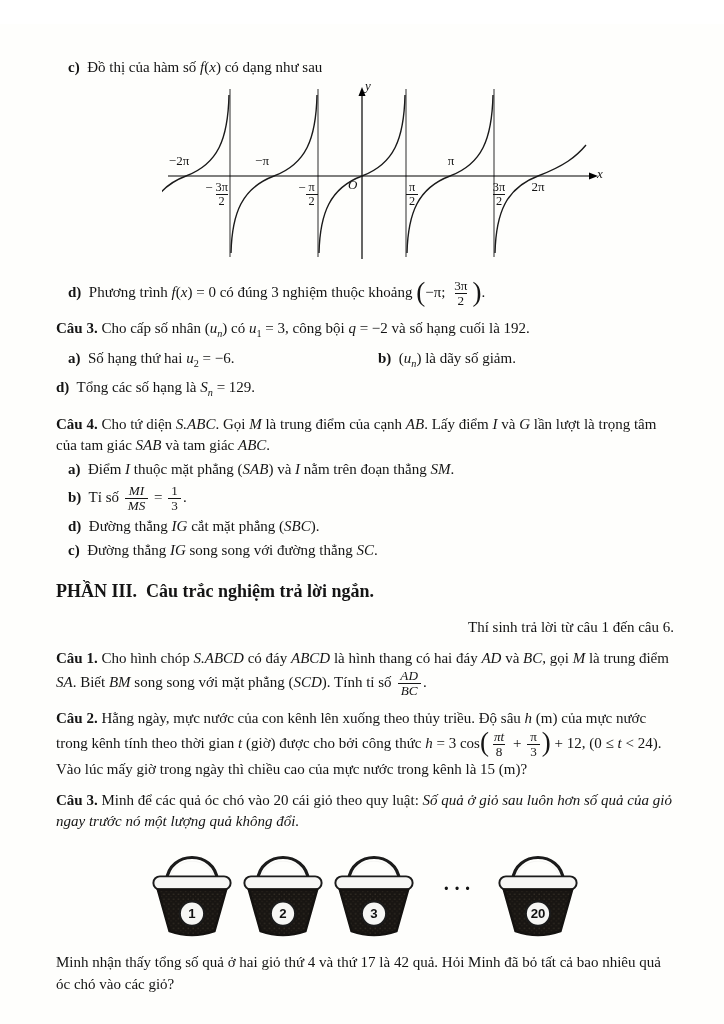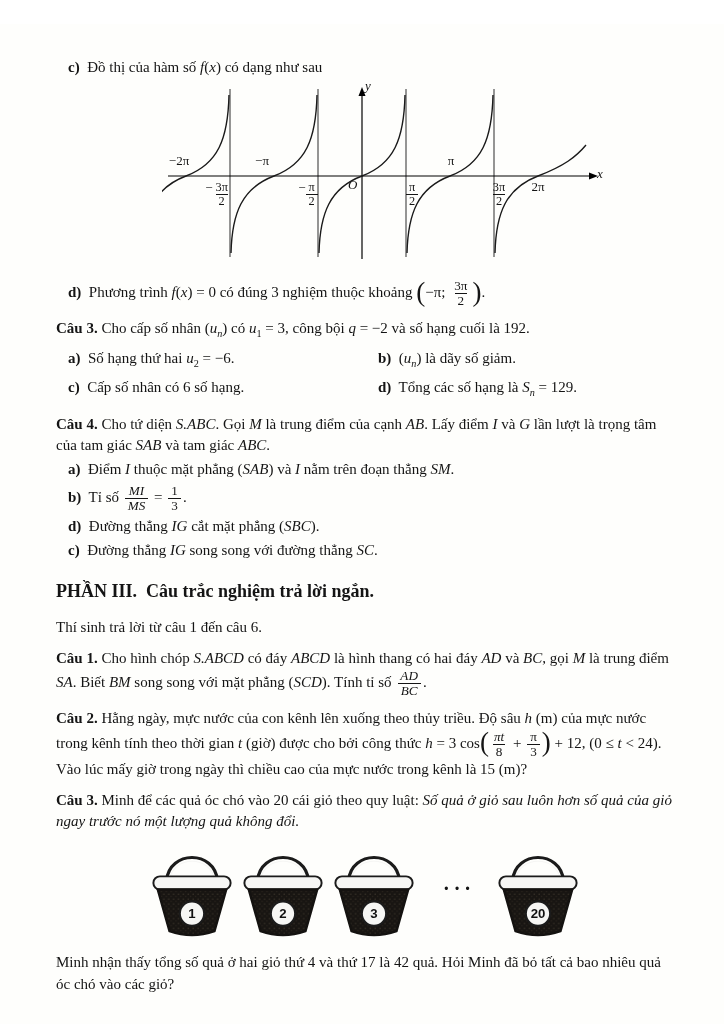--- a/index.html
+++ b/index.html
@@ -15,21 +15,21 @@
   .grid2{display:grid;grid-template-columns:1.02fr 1fr;column-gap:20px;}
   .it{font-style:italic;}
   .bd{font-weight:bold;}
   sub{font-size:0.68em;}
   .frac{display:inline-flex;flex-direction:column;align-items:center;vertical-align:middle;
         line-height:1.06;font-size:0.88em;margin:0 2px;text-align:left;}
   .fn{padding:0 3px;}
   .fd{border-top:1px solid #141414;padding:0 3px;}
   .bigp{font-size:1.8em;font-weight:400;vertical-align:middle;line-height:0;position:relative;top:-0.06em;}
   .part-heading{font-size:18px;margin-top:18px;}
-  .intro{margin-top:12px;}
+  .intro{margin-top:12px;text-align:right;}
   .graph{position:relative;width:452px;height:190px;margin:2px 0 2px 106px;}
   .glabel{position:absolute;font-size:13px;text-align:center;line-height:1.1;}
   .glabel .frac{font-size:0.95em;margin:0;vertical-align:top;}
   .baskets{display:flex;align-items:flex-end;justify-content:center;gap:3px;margin:12px 0 8px 0;}
   .dots{align-self:center;font-weight:bold;font-size:20px;letter-spacing:4px;margin:0 16px 10px 22px;}
   .bnum{font-family:"Liberation Sans",sans-serif;font-size:13.5px;font-weight:bold;fill:#111;}
   .footer{position:absolute;left:24px;right:24px;bottom:22px;}
   .rule{border-top:1.5px solid #111;}
   .ftext{text-align:center;margin-top:7px;font-size:14.5px;}
 </style>
@@ -89,21 +89,20 @@
 
   <p class="ln ind" style="margin-top:8px"><span class="bd">d)</span><span>&nbsp; Phương trình </span><span class="it">f</span><span>(</span><span class="it">x</span><span>) = 0 có đúng 3 nghiệm thuộc khoảng </span><span class="bigp">(</span><span>−π; </span><span class="frac">
         <span class="fn"><span>3π</span></span>
         <span class="fd"><span>2</span></span>
       </span><span class="bigp">)</span><span>.</span></p>
 
   <p class="ln q"><span class="bd">Câu 3.</span><span> Cho cấp số nhân (</span><span class="it">u</span><sub class="it">n</sub><span>) có </span><span class="it">u</span><sub>1</sub><span> = 3, công bội </span><span class="it">q</span><span> = −2 và số hạng cuối là 192.</span></p>
   <div class="grid2">
     <p class="ln ind"><span class="bd">a)</span><span>&nbsp; Số hạng thứ hai </span><span class="it">u</span><sub>2</sub><span> = −6.</span></p>
     <p class="ln"><span class="bd">b)</span><span>&nbsp; (</span><span class="it">u</span><sub class="it">n</sub><span>) là dãy số giảm.</span></p>
-    <p class="ln ind"><span class="bd">c)</span><span>&nbsp; Cấp số nhân có 6 số hạng.</span></p>
     <p class="ln"><span class="bd">d)</span><span>&nbsp; Tổng các số hạng là </span><span class="it">S</span><sub class="it">n</sub><span> = 129.</span></p>
   </div>
 
   <p class="ln q"><span class="bd">Câu 4.</span><span> Cho tứ diện </span><span class="it">S.ABC</span><span>. Gọi </span><span class="it">M</span><span> là trung điểm của cạnh </span><span class="it">AB</span><span>. Lấy điểm </span><span class="it">I</span><span> và </span><span class="it">G</span><span> lần lượt là trọng tâm của tam giác </span><span class="it">SAB</span><span> và tam giác </span><span class="it">ABC</span><span>.</span></p>
   <p class="ln ind"><span class="bd">a)</span><span>&nbsp; Điểm </span><span class="it">I</span><span> thuộc mặt phẳng (</span><span class="it">SAB</span><span>) và </span><span class="it">I</span><span> nằm trên đoạn thẳng </span><span class="it">SM</span><span>.</span></p>
   <p class="ln ind"><span class="bd">b)</span><span>&nbsp; Tỉ số </span><span class="frac">
         <span class="fn"><span class="it">MI</span></span>
         <span class="fd"><span class="it">MS</span></span>
       </span><span> = </span><span class="frac">
         <span class="fn"><span>1</span></span>

